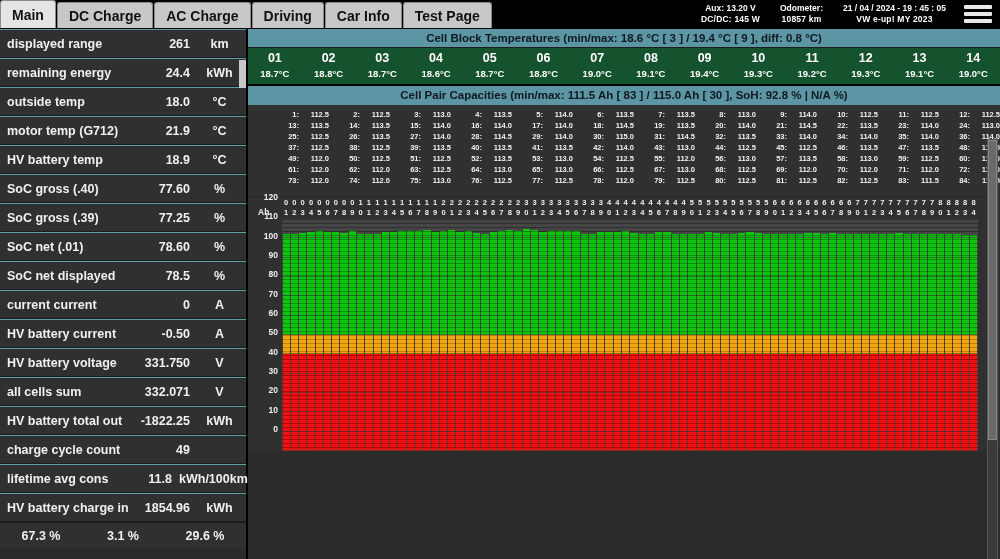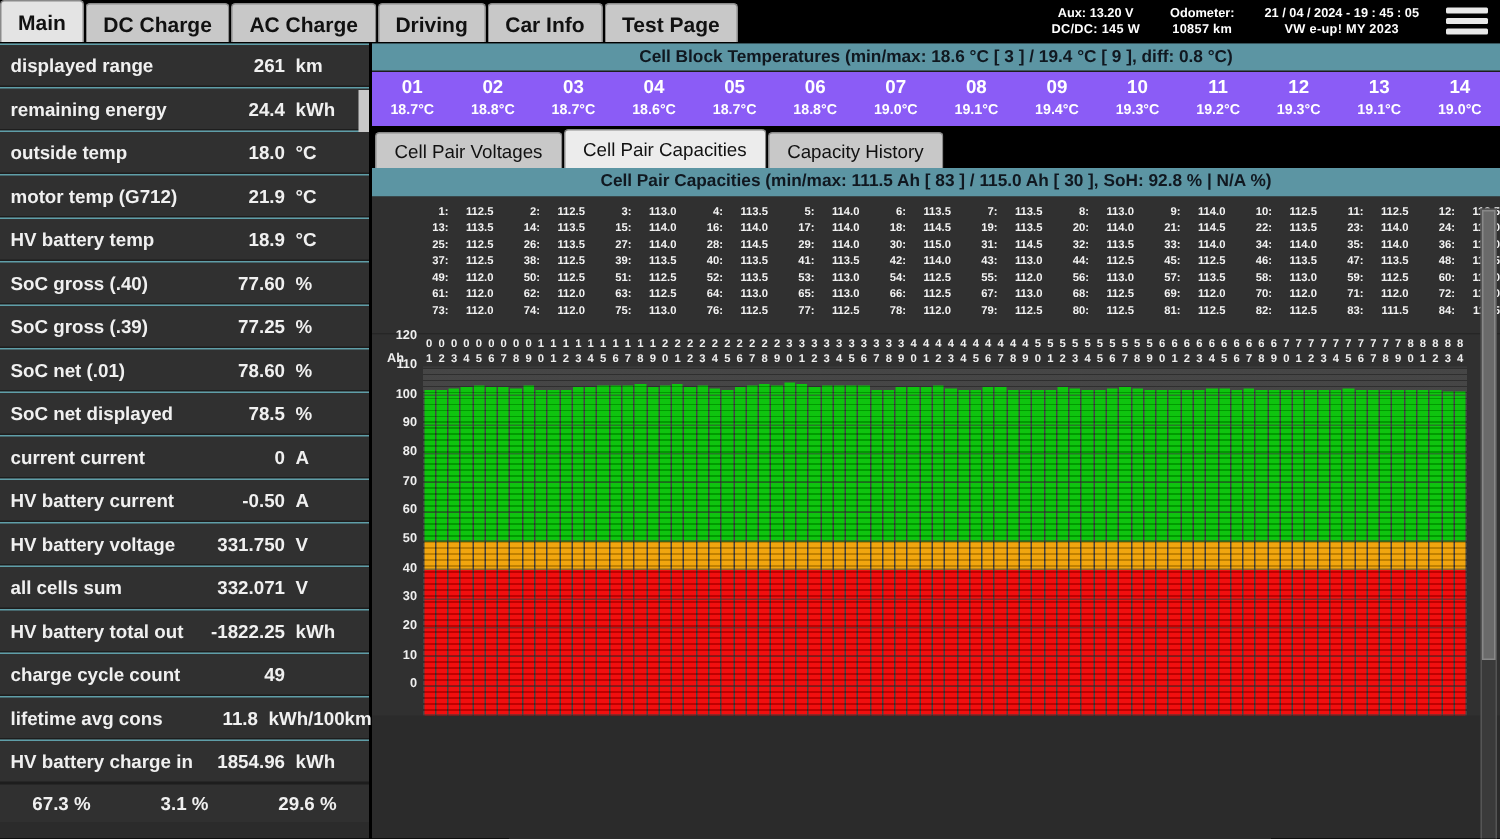--- a/index.html
+++ b/index.html
@@ -34,39 +34,39 @@
   
   .leftpanel { position:absolute; left:0; top:29px; width:246px; height:530px; background:#2b2b2b; }
   .lrow {
     position:relative; height:29px; background:#303030;
     border-top:1px solid #5f9ea8; border-bottom:1px solid #1d1d1d;
     display:flex; align-items:center; padding:0 4px 0 7px;
     font-size:12.5px; font-weight:bold; color:#f0f0f0;
   }
   .lrow .lname { flex:0 0 auto; }
   .lrow .lval { margin-left:auto; text-align:right; }
-  .lrow .lunit { width:52px; text-align:left; padding-left:7px; }
+  .lrow .lunit { width:52px; text-align:center; padding-left:7px; }
   .lrow .lunit.wide { width:70px; }
 
   .trihdr, .trival {
     height:26px; background:#303030; display:flex; align-items:center;
     border-top:1px solid #5f9ea8; font-size:12.5px; font-weight:bold; color:#f0f0f0;
   }
   .trihdr div, .trival div { flex:1; text-align:center; }
   .trival { border-top:1px solid #1d1d1d; }
 
   
   .right { position:absolute; left:248px; top:29px; width:752px; height:530px; background:#2b2b2b; }
 
   .bluebar {
     height:19px; background:#5c95a3; color:#101820;
     font-size:11.5px; font-weight:bold; text-align:center; line-height:19px;
     border-bottom:1px solid #1d1d1d;
   }
-  .blockrow { height:38px; background:#8b5cf6; display:flex; border-bottom:2px solid #000; }
+  .blockrow { height:38px; background:#14532d; display:flex; border-bottom:2px solid #000; }
   .blk { flex:1; text-align:center; padding-top:2px; }
   .blk .bn { font-size:12.5px; font-weight:bold; color:#fff; line-height:16px; }
   .blk .bt { font-size:9.5px; font-weight:bold; color:#fff; line-height:15px; }
 
   .subtabs { height:26px; background:#000; display:flex; align-items:flex-end; padding-left:2px; }
   .stab {
     height:24px; line-height:24px; padding:0 12px; margin-right:1px;
     background:#c8c8c8; color:#111; font-size:12.5px; font-weight:normal;
     border:1px solid #8a8a8a; border-bottom:none;
     border-top-left-radius:3px; border-top-right-radius:3px; white-space:nowrap;
@@ -307,25 +307,20 @@
         <div class="blk">
           <div class="bn">13</div>
           <div class="bt">19.1°C</div>
         </div>
         <div class="blk">
           <div class="bn">14</div>
           <div class="bt">19.0°C</div>
         </div>
       </div>
 
-    <div class="subtabs" id="subTabs">
-        <div class="stab">Cell Pair Voltages</div>
-        <div class="stab active">Cell Pair Capacities</div>
-        <div class="stab">Capacity History</div>
-      </div>
 
     <div class="capbar">Cell Pair Capacities (min/max:  111.5 Ah [ 83 ] /  115.0 Ah [ 30 ],  SoH:  92.8 % |  N/A %)</div>
 
     <div class="numgrid" id="numGrid">
         <div class="ngrow">
           <div class="cellnum">
             <span class="idx">1:</span>
             <span class="val">112.5</span>
           </div>
           <div class="cellnum">

